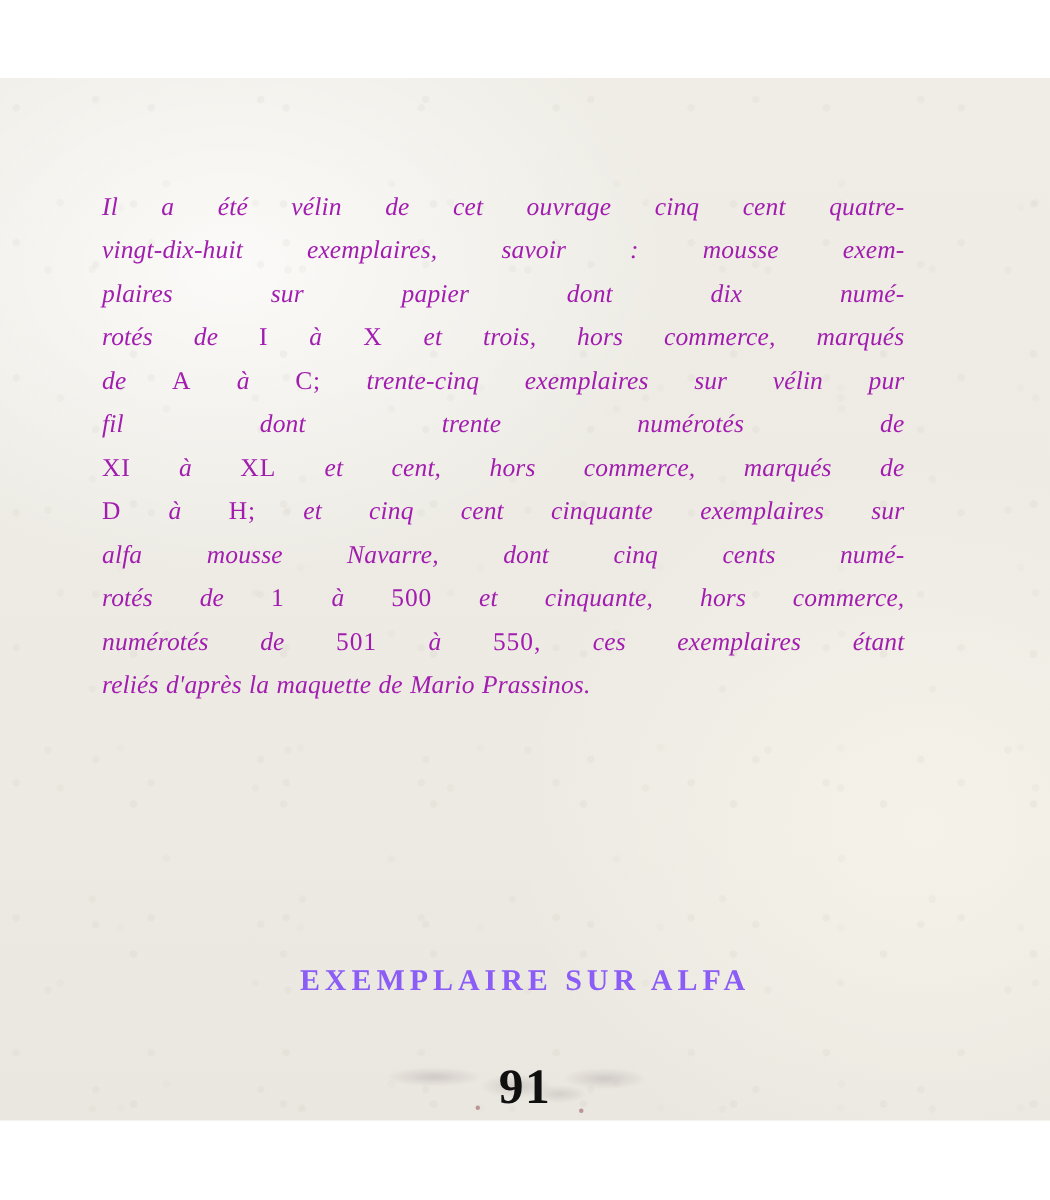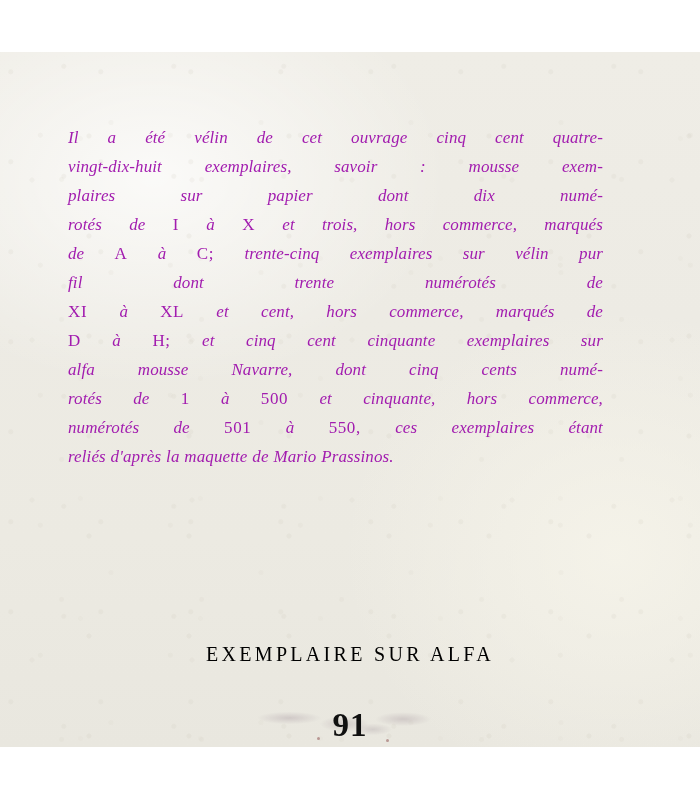--- a/index.html
+++ b/index.html
@@ -111,22 +111,22 @@
   
   .colophon-footer {
     position: absolute;
     left: 0;
     top: 643px;
     width: 700px;
     text-align: center;
     font-style: normal;
     font-size: 20px;
     letter-spacing: 3.3px;
-    color: #000000;
-    font-weight: 400;
+    color: #8b5cf6;
+    font-weight: 700;
   }
 
   .folio {
     position: absolute;
     left: 0;
     top: 707px;
     width: 700px;
     text-align: center;
     font-style: normal;
     font-weight: bold;

